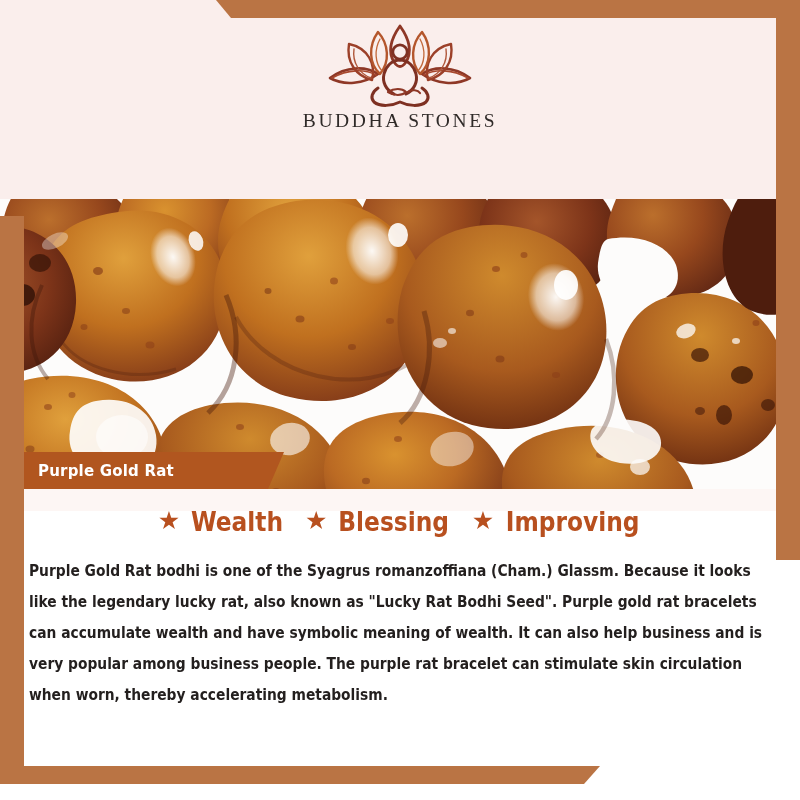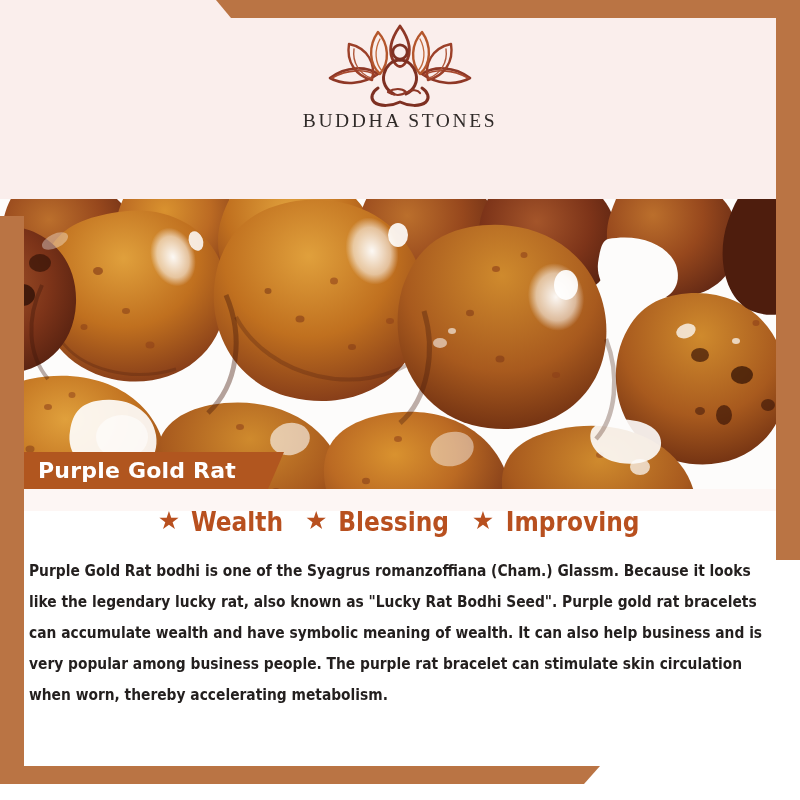--- a/index.html
+++ b/index.html
@@ -117,21 +117,21 @@
     height: 37px;
     width: 284px;
     background: #b1561f;
     clip-path: polygon(0 0, 284px 0, 268px 37px, 0 37px);
     display: flex;
     align-items: center;
   }
   .label-text {
     margin-left: 38px;
     color: #ffffff;
-    font-size: 22px;
+    font-size: 15px;
     font-weight: bold;
     letter-spacing: 0.2px;
     font-family: "DejaVu Sans", "Liberation Sans", sans-serif;
     white-space: nowrap;
   }
 
   
   .body-card {
     position: absolute;
     top: 489px;

